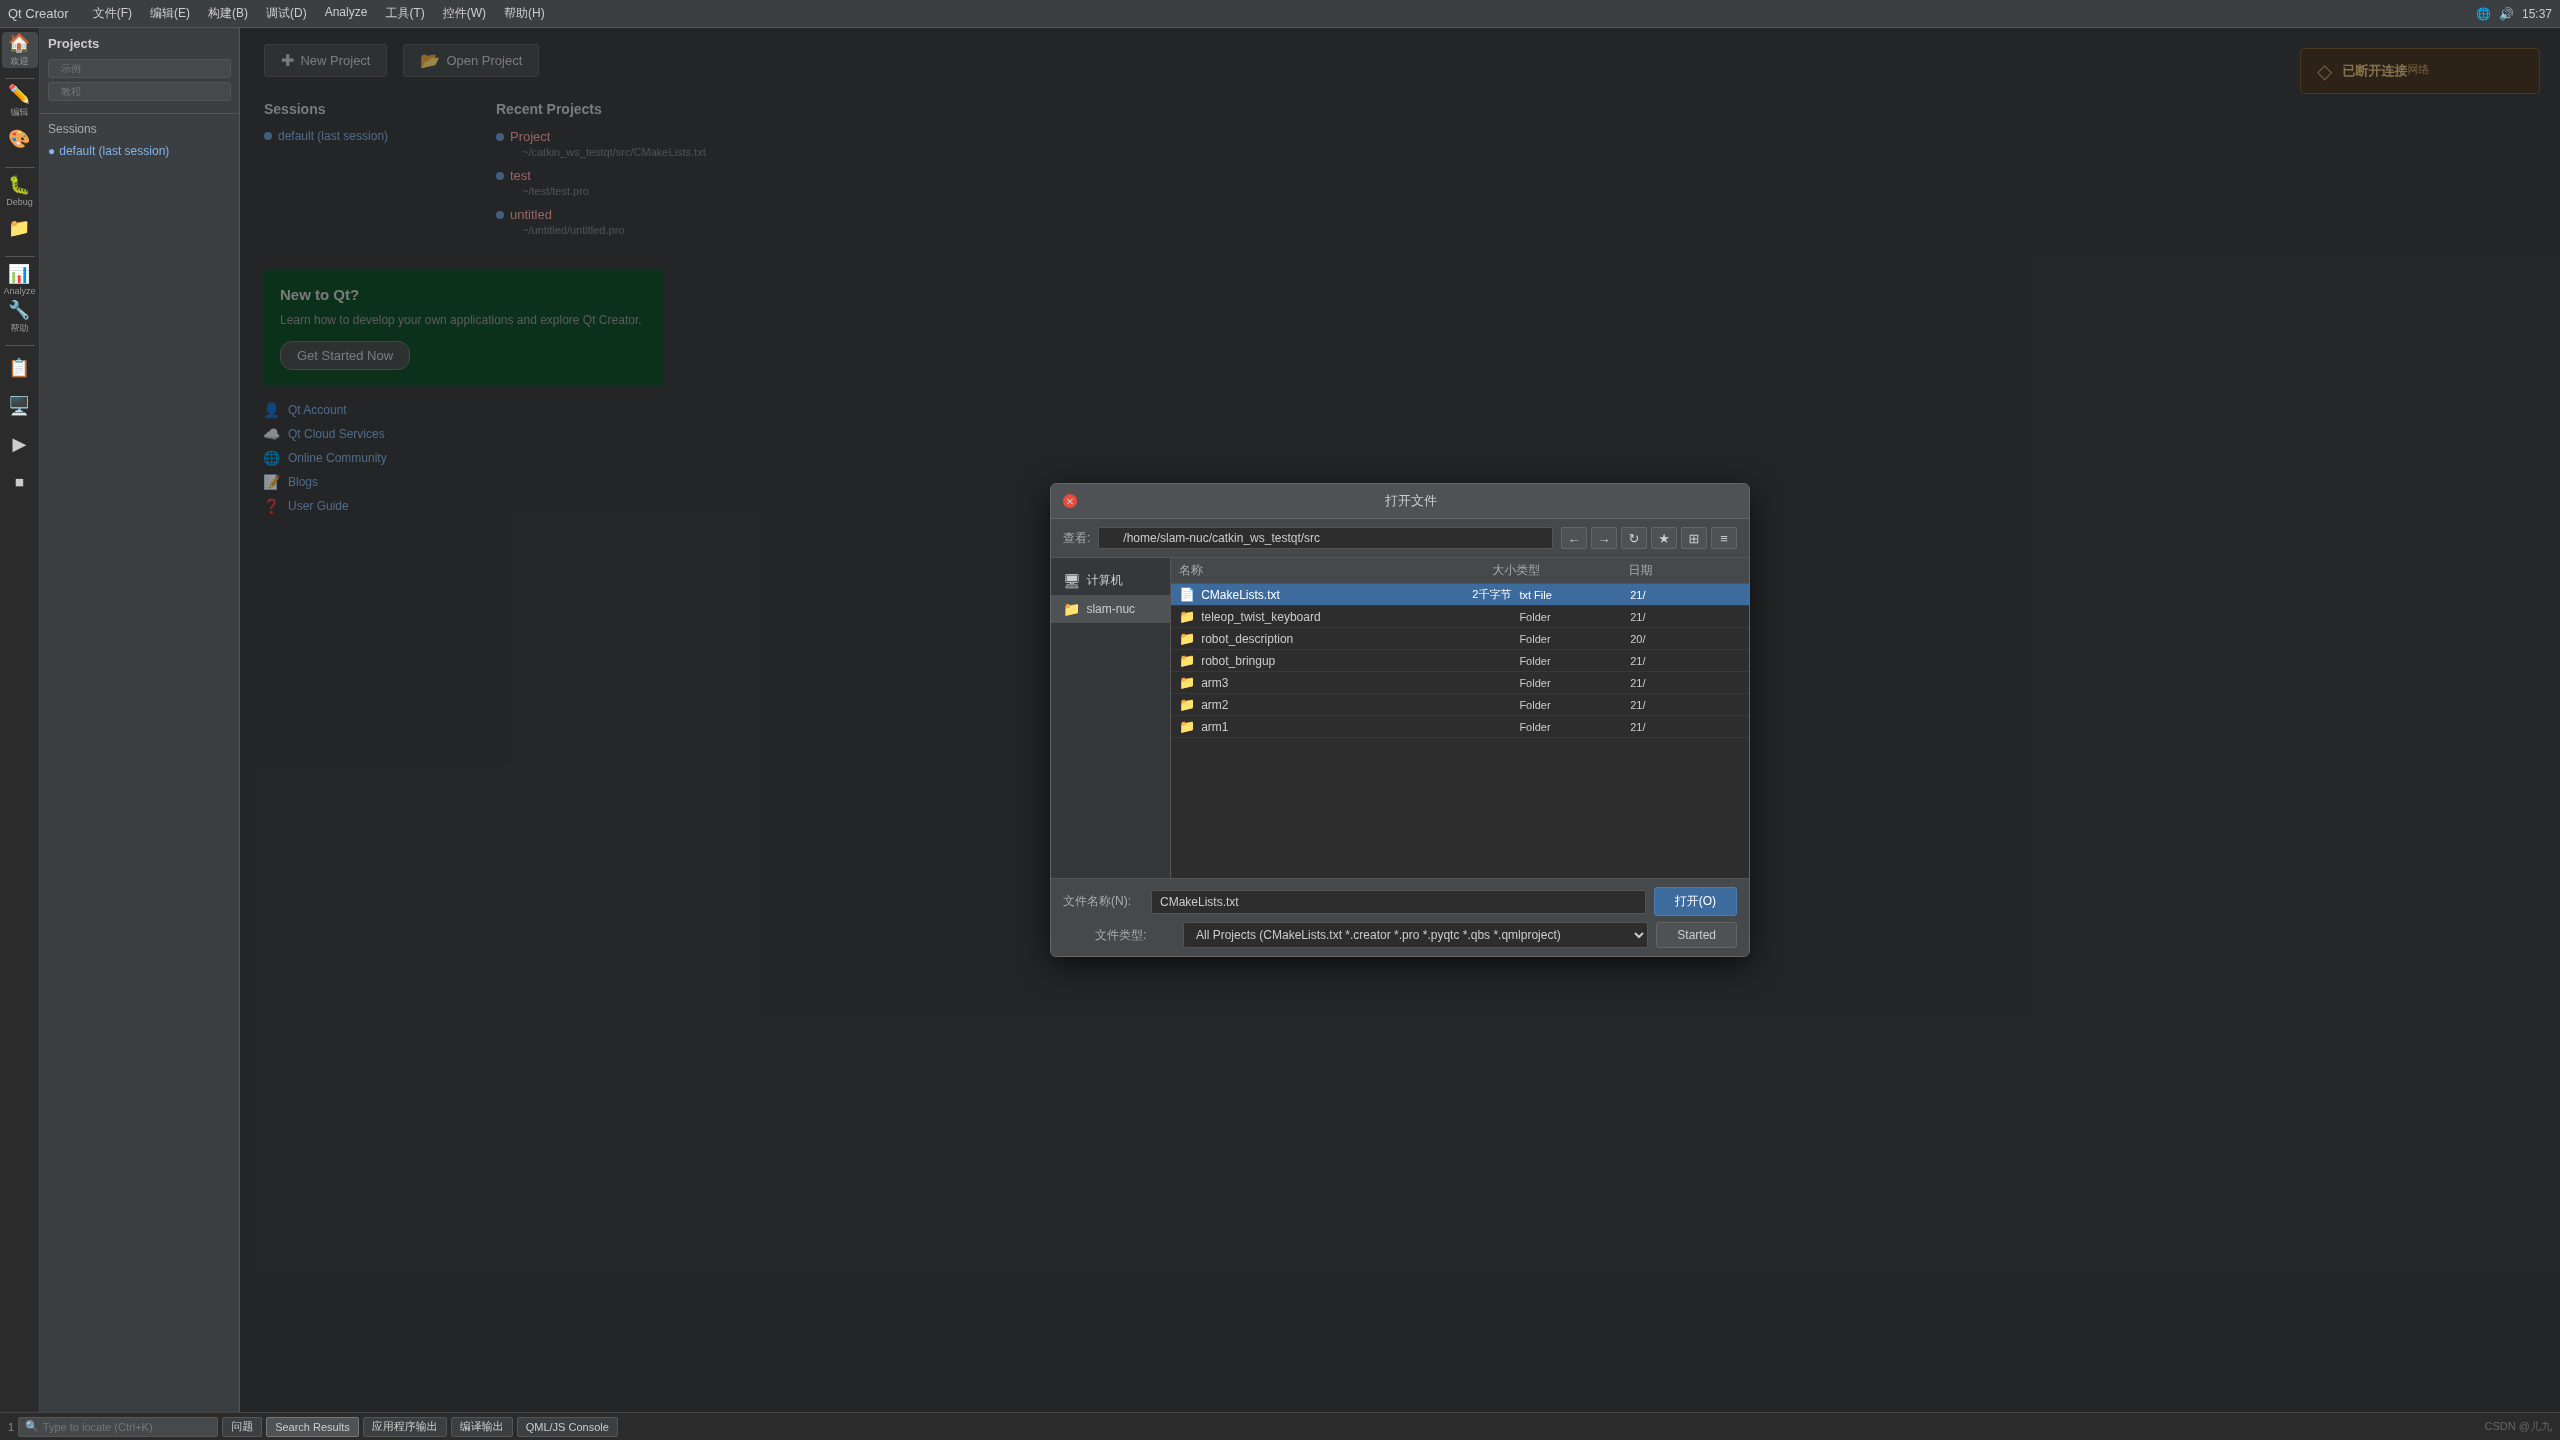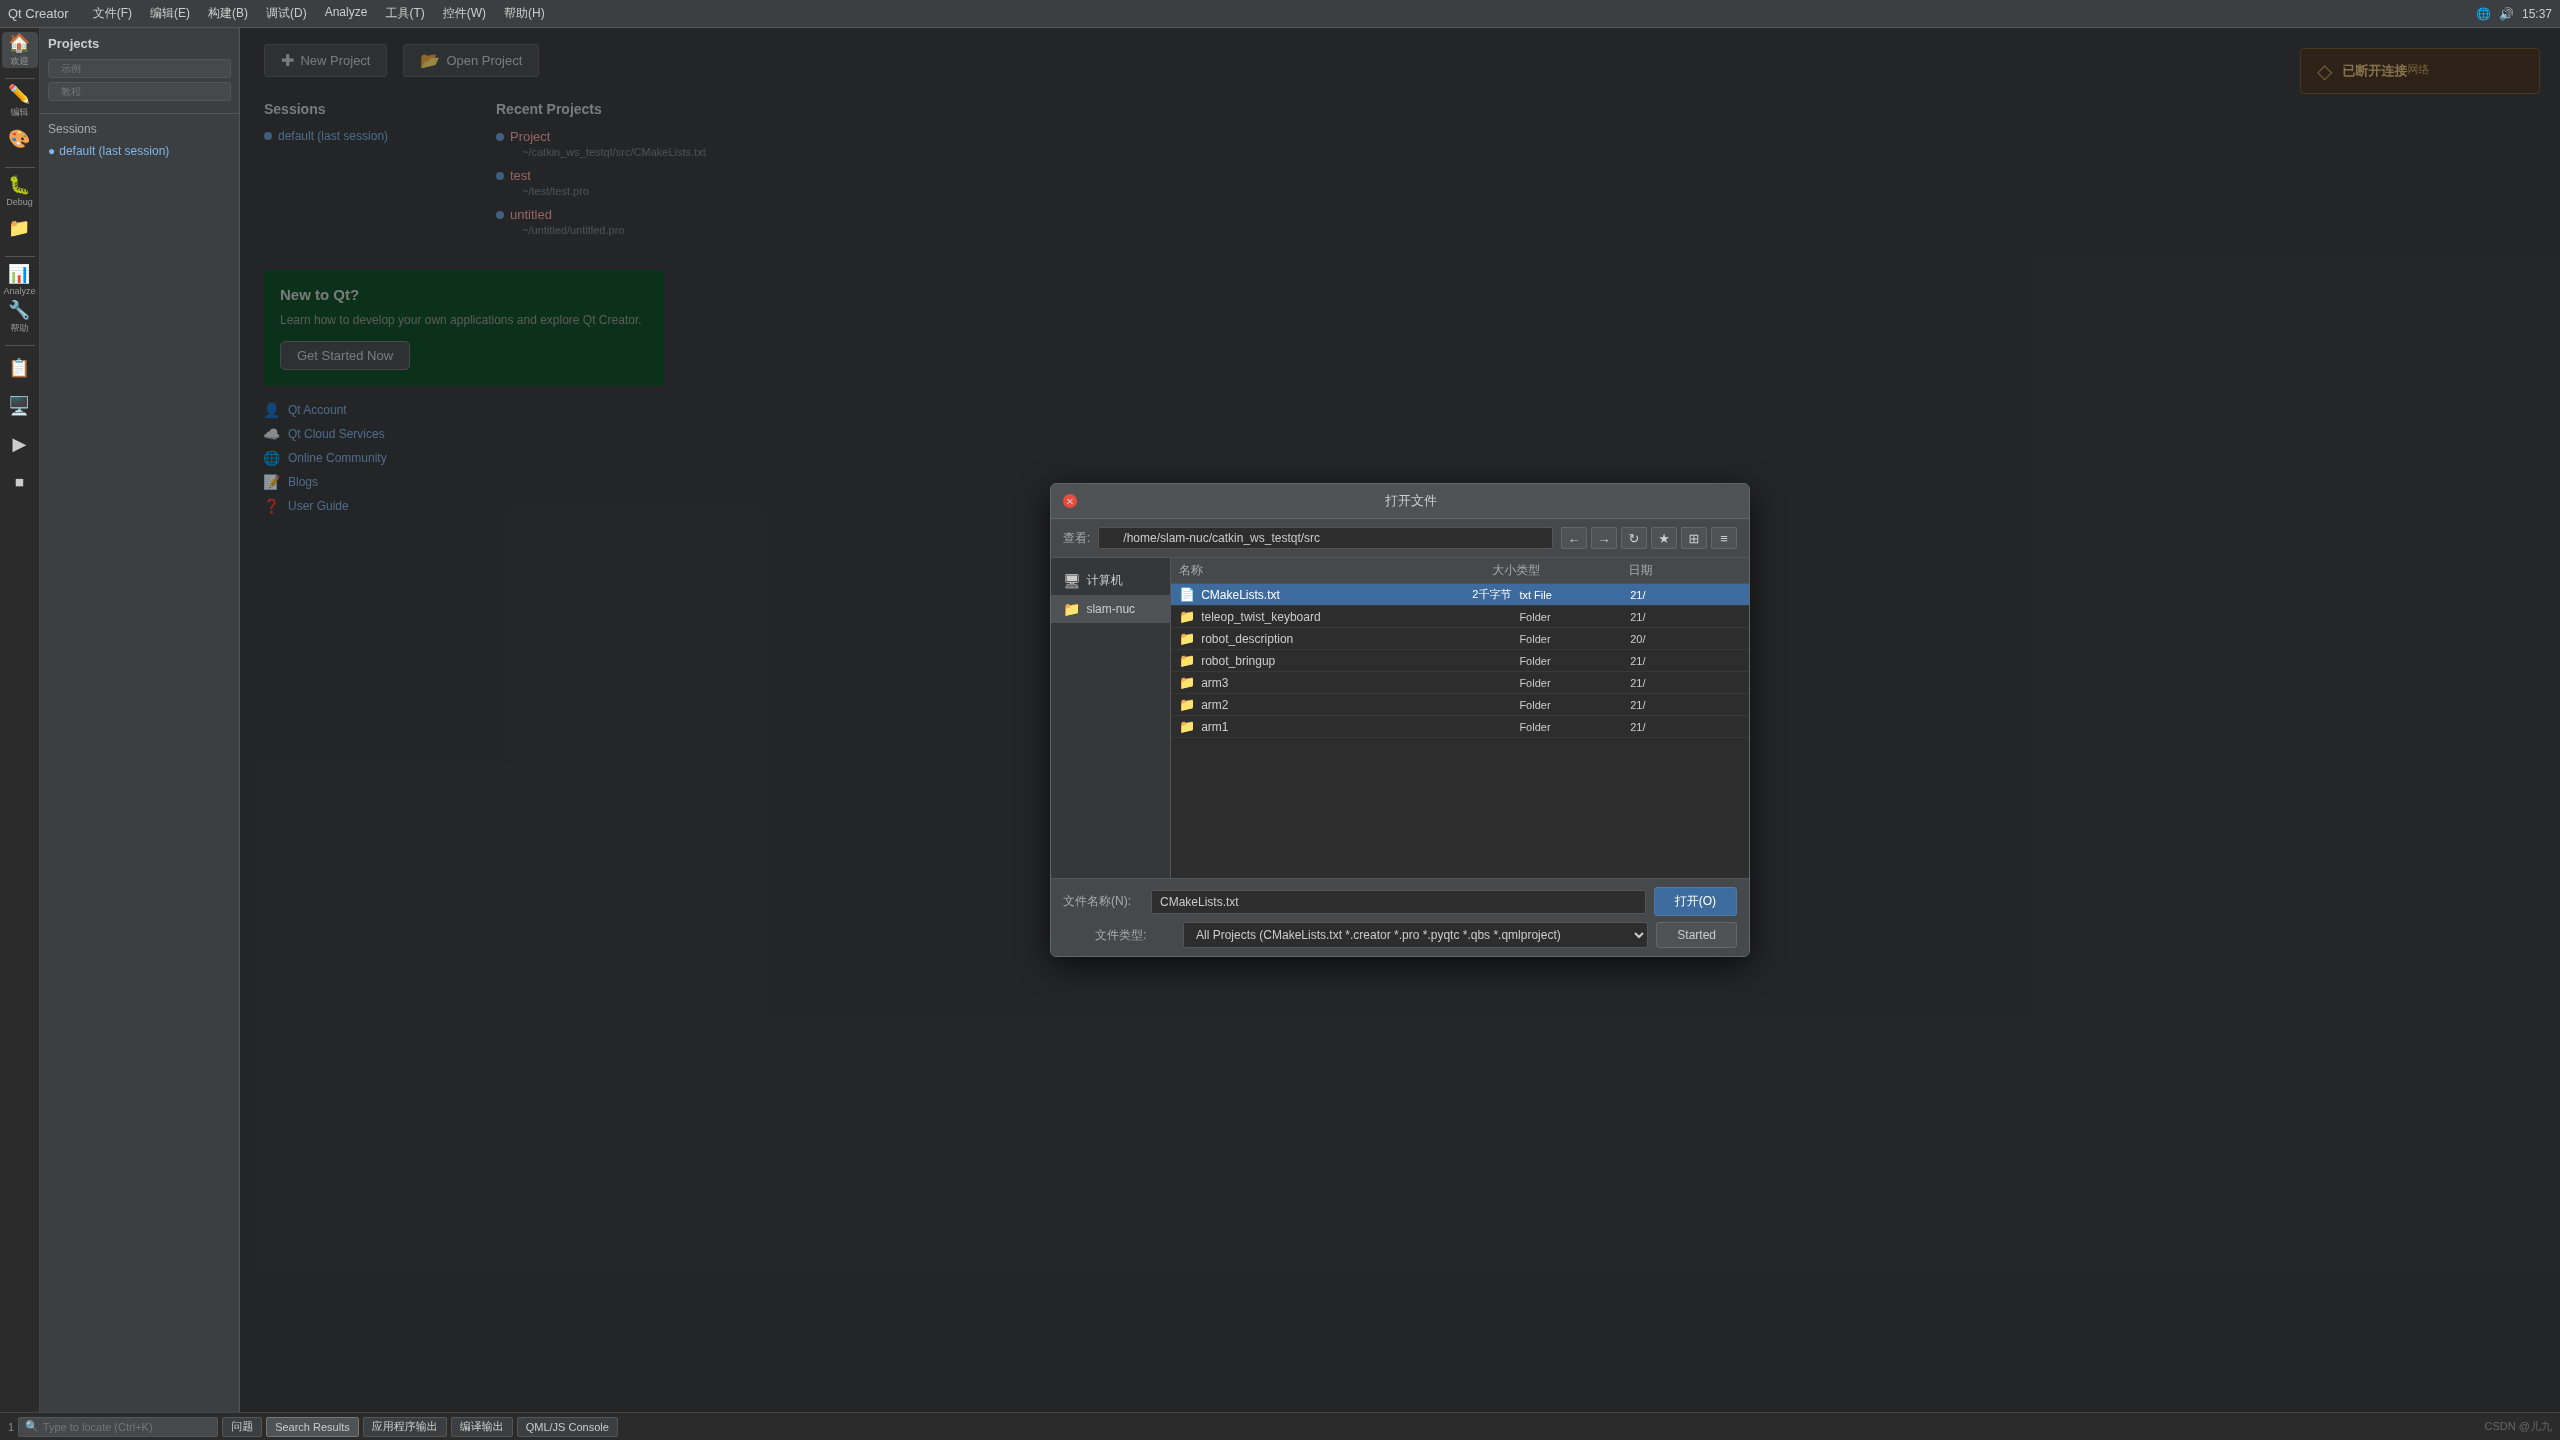--- a/index.html
+++ b/index.html
@@ -264,21 +264,21 @@
       color: #999;
       margin-bottom: 12px;
       line-height: 1.5;
     }
     .get-started-btn {
       padding: 6px 16px;
       background: #4e5254;
       border: 1px solid #777;
       color: #ccc;
       cursor: pointer;
-      border-radius: 5px;
+      border-radius: 12px;
       font-size: 13px;
     }
 
     
     .links-section {
       margin-top: 16px;
     }
     .link-item {
       display: flex;
       align-items: center;

